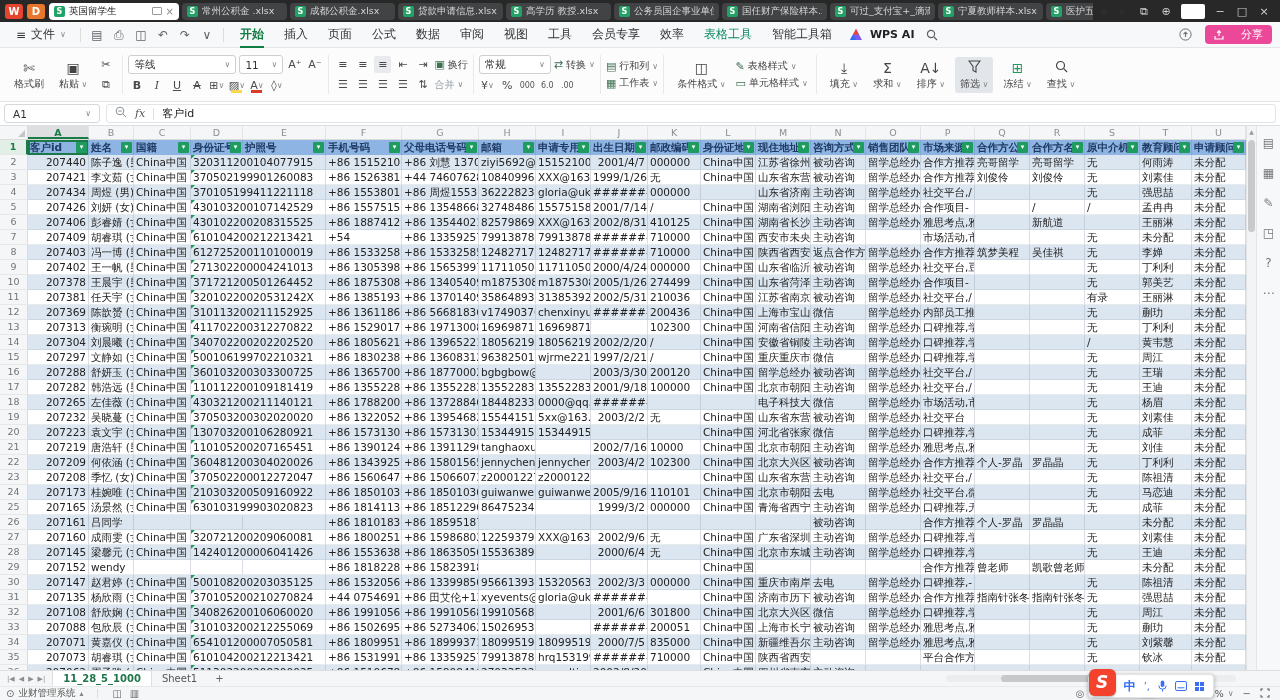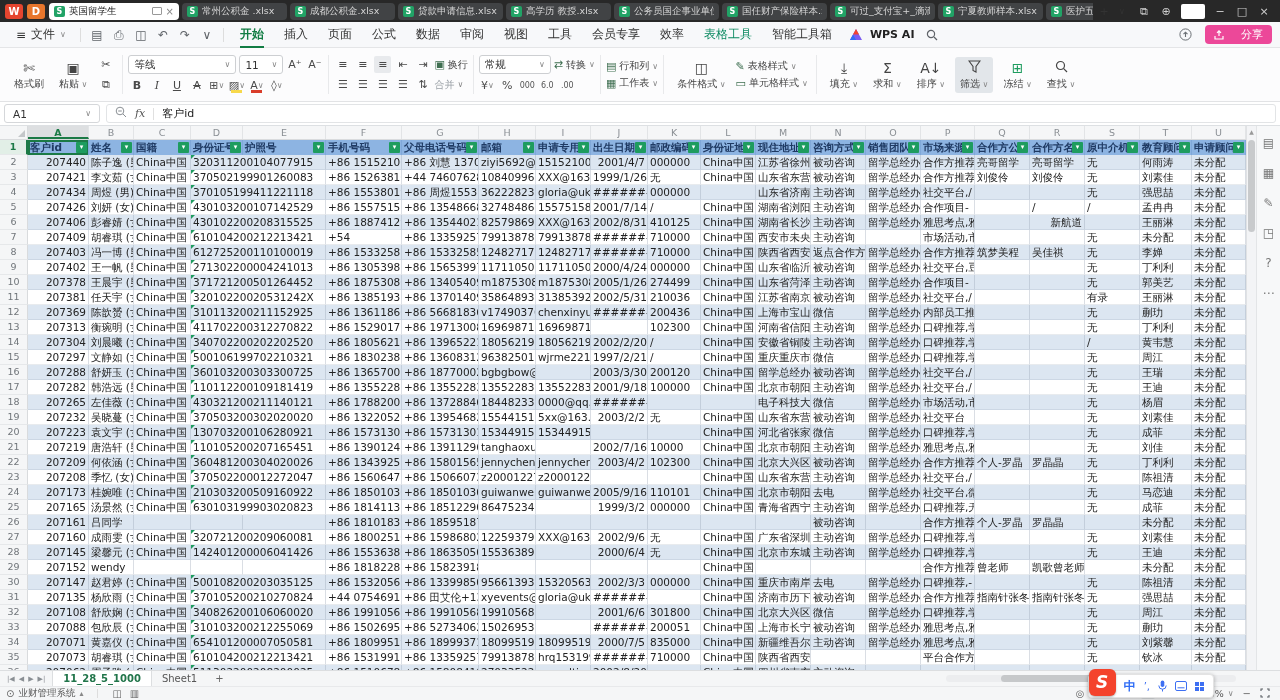--- a/index.html
+++ b/index.html
@@ -578,21 +578,21 @@
           <div class="cell" style="width: 57px;">825798695</div>
           <div class="cell" style="width: 55px;">XXX@163.c</div>
           <div class="cell r" style="width: 57px;">2002/8/31</div>
           <div class="cell" style="width: 53px;">410125</div>
           <div class="cell" style="width: 55px;">China中国</div>
           <div class="cell" style="width: 55px;">湖南省长沙</div>
           <div class="cell" style="width: 55px;">主动咨询</div>
           <div class="cell" style="width: 55px;">留学总经办</div>
           <div class="cell" style="width: 54px;">雅思考点,雅</div>
           <div class="cell" style="width: 55px;"></div>
-          <div class="cell" style="width: 55px; text-align: right;">新航道</div>
+          <div class="cell" style="width: 55px;">新航道</div>
           <div class="cell" style="width: 55px;"></div>
           <div class="cell" style="width: 52px;">王丽淋</div>
           <div class="cell" style="width: 54px;">未分配</div>
         </div>
         <div class="row">
           <div class="gut">7</div>
           <div class="cell r" style="width: 61px;">207409</div>
           <div class="cell" style="width: 45px;">胡睿琪 (女</div>
           <div class="cell" style="width: 57px;">China中国</div>
           <div class="cell ovf" style="width: 52px;">610104200212213421<span class="tri"></span></div>

